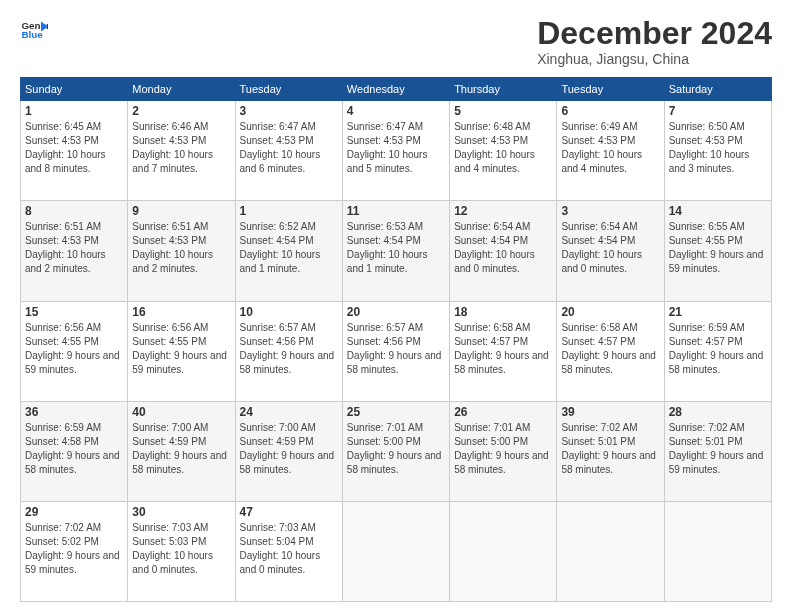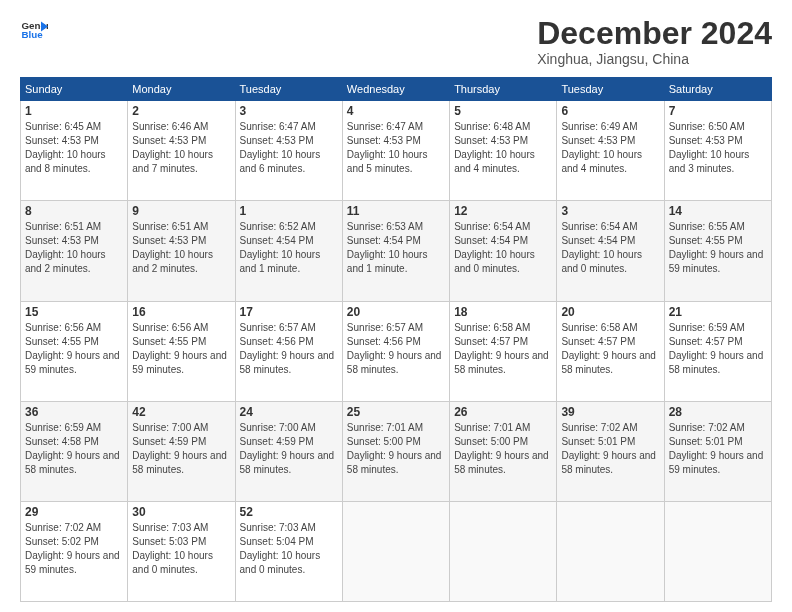--- a/index.html
+++ b/index.html
@@ -247,21 +247,21 @@
       </td>
           <td>
         <span class="day-num">16</span>
         <div class="day-info">
           Sunrise: 6:56 AM<br>
           Sunset: 4:55 PM<br>
           Daylight: 9 hours and 59 minutes.
         </div>
       </td>
           <td>
-        <span class="day-num">17</span>
+        <span class="day-num">10</span>
         <div class="day-info">
           Sunrise: 6:57 AM<br>
           Sunset: 4:56 PM<br>
           Daylight: 9 hours and 58 minutes.
         </div>
       </td>
           <td>
         <span class="day-num">20</span>
         <div class="day-info">
           Sunrise: 6:57 AM<br>
@@ -297,21 +297,21 @@
         <tr>
           <td>
         <span class="day-num">36</span>
         <div class="day-info">
           Sunrise: 6:59 AM<br>
           Sunset: 4:58 PM<br>
           Daylight: 9 hours and 58 minutes.
         </div>
       </td>
           <td>
-        <span class="day-num">42</span>
+        <span class="day-num">40</span>
         <div class="day-info">
           Sunrise: 7:00 AM<br>
           Sunset: 4:59 PM<br>
           Daylight: 9 hours and 58 minutes.
         </div>
       </td>
           <td>
         <span class="day-num">24</span>
         <div class="day-info">
           Sunrise: 7:00 AM<br>
@@ -363,21 +363,21 @@
       </td>
           <td>
         <span class="day-num">30</span>
         <div class="day-info">
           Sunrise: 7:03 AM<br>
           Sunset: 5:03 PM<br>
           Daylight: 10 hours and 0 minutes.
         </div>
       </td>
           <td>
-        <span class="day-num">52</span>
+        <span class="day-num">47</span>
         <div class="day-info">
           Sunrise: 7:03 AM<br>
           Sunset: 5:04 PM<br>
           Daylight: 10 hours and 0 minutes.
         </div>
       </td>
           <td class="empty-cell"></td>
           <td class="empty-cell"></td>
           <td class="empty-cell"></td>
           <td class="empty-cell"></td>

